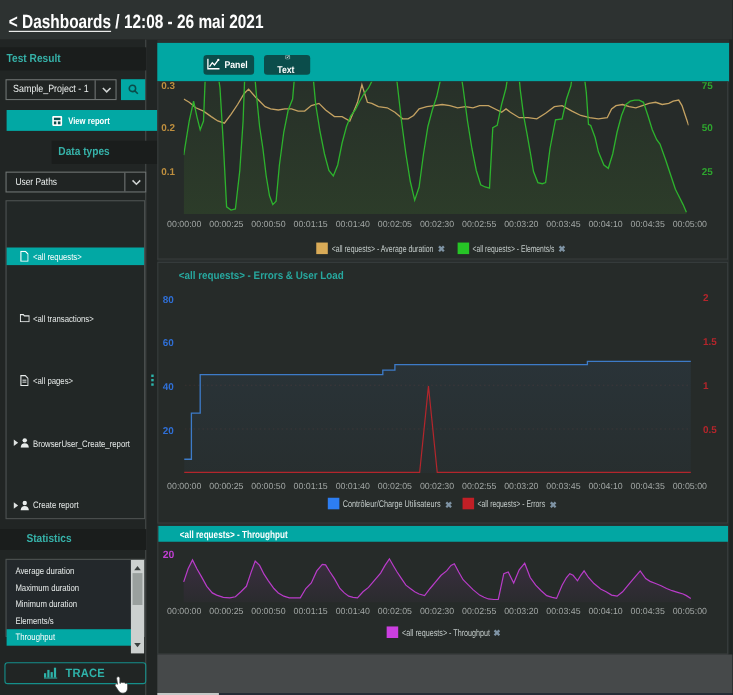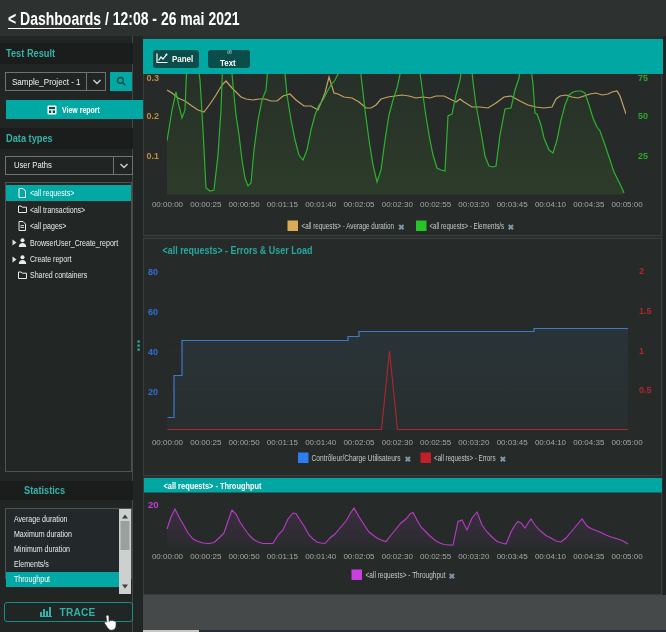--- a/index.html
+++ b/index.html
@@ -10,32 +10,32 @@
 #hdr .t{position:absolute;left:8px;top:9px;color:#fff;font-size:17.5px;font-weight:bold;transform:scaleX(0.8);transform-origin:0 50%;white-space:nowrap;}
 #hdr .t u{text-decoration:underline;text-underline-offset:3px;}
 
 #side{left:0;top:36px;width:133px;height:596px;background:#212524;border-right:1px solid #454a49;}
 .strip{position:absolute;left:0;width:133px;height:21px;background:#1a1d1c;color:#36b2a9;font-weight:bold;font-size:10.5px;line-height:21px;padding-left:6px;text-decoration:underline;}
 .strip i{font-style:normal;display:inline-block;transform:scaleX(0.88);transform-origin:0 50%;}
 .sel{position:absolute;background:#202423;border:1px solid #6f7473;color:#eef2f1;font-size:10.5px;}
 .sel .chev{position:absolute;top:0;bottom:0;border-left:1px solid #6f7473;}
 .btn-teal{position:absolute;background:#02a8a4;color:#fff;font-weight:bold;font-size:10.5px;display:flex;align-items:center;justify-content:center;}
 .treebox{position:absolute;left:5px;width:127px;border:1px solid #4e5352;background:#222726;}
-.trow{position:relative;height:16.45px;display:flex;align-items:center;color:#e8eceb;font-size:8.6px;}
+.trow{position:relative;height:16.45px;display:flex;align-items:center;color:#e8eceb;font-size:8.6px;margin-top:40px;}
 .trow.selr{background:#02a8a4;color:#fff;}
 .trow svg{position:absolute;left:12px;}
 .trow .caret{position:absolute;left:6px;}
 .trow span{position:absolute;left:24px;white-space:nowrap;transform:scaleX(0.82);transform-origin:0 50%;}
 .lrow{height:15px;line-height:15px;color:#e9edec;font-size:8.6px;padding-left:8px;}
 .lrow b{font-weight:normal;display:inline-block;transform:scaleX(0.82);transform-origin:0 50%;}
 .lrow.selr{background:#02a8a4;color:#fff;}
 
 #mainbg{left:143px;top:36px;width:523px;height:559px;background:#2a2f2e;}
 #toolbar{left:143px;top:39px;width:520px;height:35px;background:#01a7a3;}
-.tbtn{position:absolute;top:10.5px;height:18px;background:#0b4d4b;border-radius:3px;color:#fff;font-weight:bold;font-size:9px;display:flex;align-items:center;justify-content:center;gap:4px;}
+.tbtn{position:absolute;top:10.5px;height:18px;background:#0b4d4b;border-radius:3px;color:#fff;font-weight:bold;font-size:9px;display:flex;align-items:center;justify-content:center;gap:4px;margin-left:32px;}
 .tbtn span{display:inline-block;transform:scaleX(0.88);transform-origin:0 50%;}
 .panel{position:absolute;left:143px;width:519px;background:#262b29;border:1px solid #383d3d;border-top:none;}
 svg text{font-family:"Liberation Sans",sans-serif;}
 .xl{fill:#a2a7a5;font-size:8px;}
 .leg{fill:#c3cbc9;font-size:8.8px;}
 .legx{fill:#7e93a4;font-size:8px;font-weight:bold;}
 </style></head>
 <body>
 <div id="page">
 <div class="abs" id="hdr">
@@ -58,21 +58,21 @@
 </div>
 <div class="btn-teal" style="left:6px;top:100px;width:143px;height:19px;gap:5px;">
 <svg width="10" height="10" viewBox="0 0 10 10">
         <rect x="0.5" y="0.5" width="9" height="9" rx="1" fill="#fff"></rect>
         <rect x="2" y="2" width="6" height="2.2" fill="#0b4d4b"></rect>
         <rect x="2" y="5.4" width="2.2" height="2.6" fill="#0b4d4b"></rect>
         <rect x="5.6" y="5.4" width="2.4" height="2.6" fill="#0b4d4b"></rect>
       </svg>
 <span style="display:inline-block;transform:scaleX(0.82);transform-origin:0 50%;font-size:8.5px;">View report</span>
     </div>
-<div class="strip" style="top:128px;"><i>Data types</i></div>
+<div class="strip" style="top:128px;margin-left:47px;"><i>Data types</i></div>
 <div class="sel" style="left:5px;top:156px;width:128px;height:19px;">
 <div style="position:absolute;left:8px;top:0;height:17px;line-height:17px;font-size:9px;"><span style="display:inline-block;transform:scaleX(0.85);transform-origin:0 50%;">User Paths</span></div>
 <div class="chev" style="left:107px;width:20px;"><svg width="20" height="17" viewBox="0 0 20 17">
           <polyline points="6.5,7 10,10.5 13.5,7" fill="none" stroke="#cfd3d2" stroke-width="1.4"></polyline>
         </svg></div>
 </div>
 <div class="treebox" style="top:182px;height:290px;padding-top:2px;">
       <div class="trow selr">
         <svg width="8" height="10" viewBox="0 0 8 10" style="top:3px;">
           <path d="M1,0.5 H5 L7.5,3 V9.5 H1 Z" fill="none" stroke="#fff" stroke-width="1"></path>

